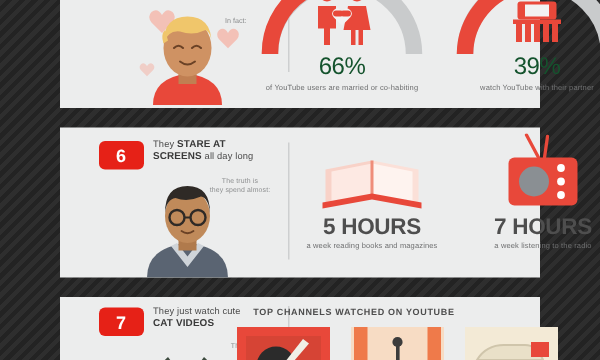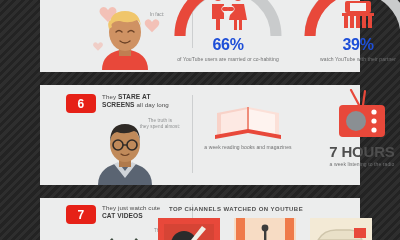--- a/index.html
+++ b/index.html
@@ -70,22 +70,22 @@
   }
 
   
   .gauge { position:absolute; width:112px; height:56px; }
   .gauge svg { display:block; }
   .gauge .pct {
     position:absolute;
     top:56px; left:0; width:100%;
     text-align:center;
     font-size:16px;
-    font-weight:bold;
-    color:#1d4ed8;
+    font-weight:normal;
+    color:#14532d;
     letter-spacing:-.3px;
   }
   .gauge .cap {
     position:absolute;
     top:76px; left:0; width:100%;
     text-align:center;
     font-size:5px;
     color:#6f7071;
     letter-spacing:.1px;
   }
@@ -241,20 +241,21 @@
       <div class="art">
         <svg width="74" height="44" viewBox="0 0 74 44">
           <path d="M37 8 L6 14 V38 L37 32 Z" fill="#f8d2c8"></path>
           <path d="M37 8 L68 14 V38 L37 32 Z" fill="#fbe0d8"></path>
           <path d="M37 10 L10 15.4 V36 L37 31 Z" fill="#fde9e3"></path>
           <path d="M37 10 L64 15.4 V36 L37 31 Z" fill="#fef3ef"></path>
           <rect x="36" y="8" width="2" height="24" fill="#ef8d7a"></rect>
           <path d="M4 36 L37 30 L70 36 L70 40 L37 34 L4 40 Z" fill="#e8483a"></path>
         </svg>
       </div>
+      <div class="num">5 HOURS</div>
       <div class="cap">a week reading books and magazines</div>
     </div>
 
     <div class="stat" style="left:262px; top:4px;">
       <div class="art" style="height:54px;">
         <svg width="62" height="54" viewBox="0 0 62 54">
           <line x1="28" y1="16" x2="20" y2="1" stroke="#e8483a" stroke-width="2.2" stroke-linecap="round"></line>
           <line x1="32" y1="16" x2="34" y2="2" stroke="#e8483a" stroke-width="2.2" stroke-linecap="round"></line>
           <rect x="8" y="16" width="46" height="32" rx="4" fill="#e8483a"></rect>
           <circle cx="25" cy="32" r="10" fill="#8a8f93"></circle>

